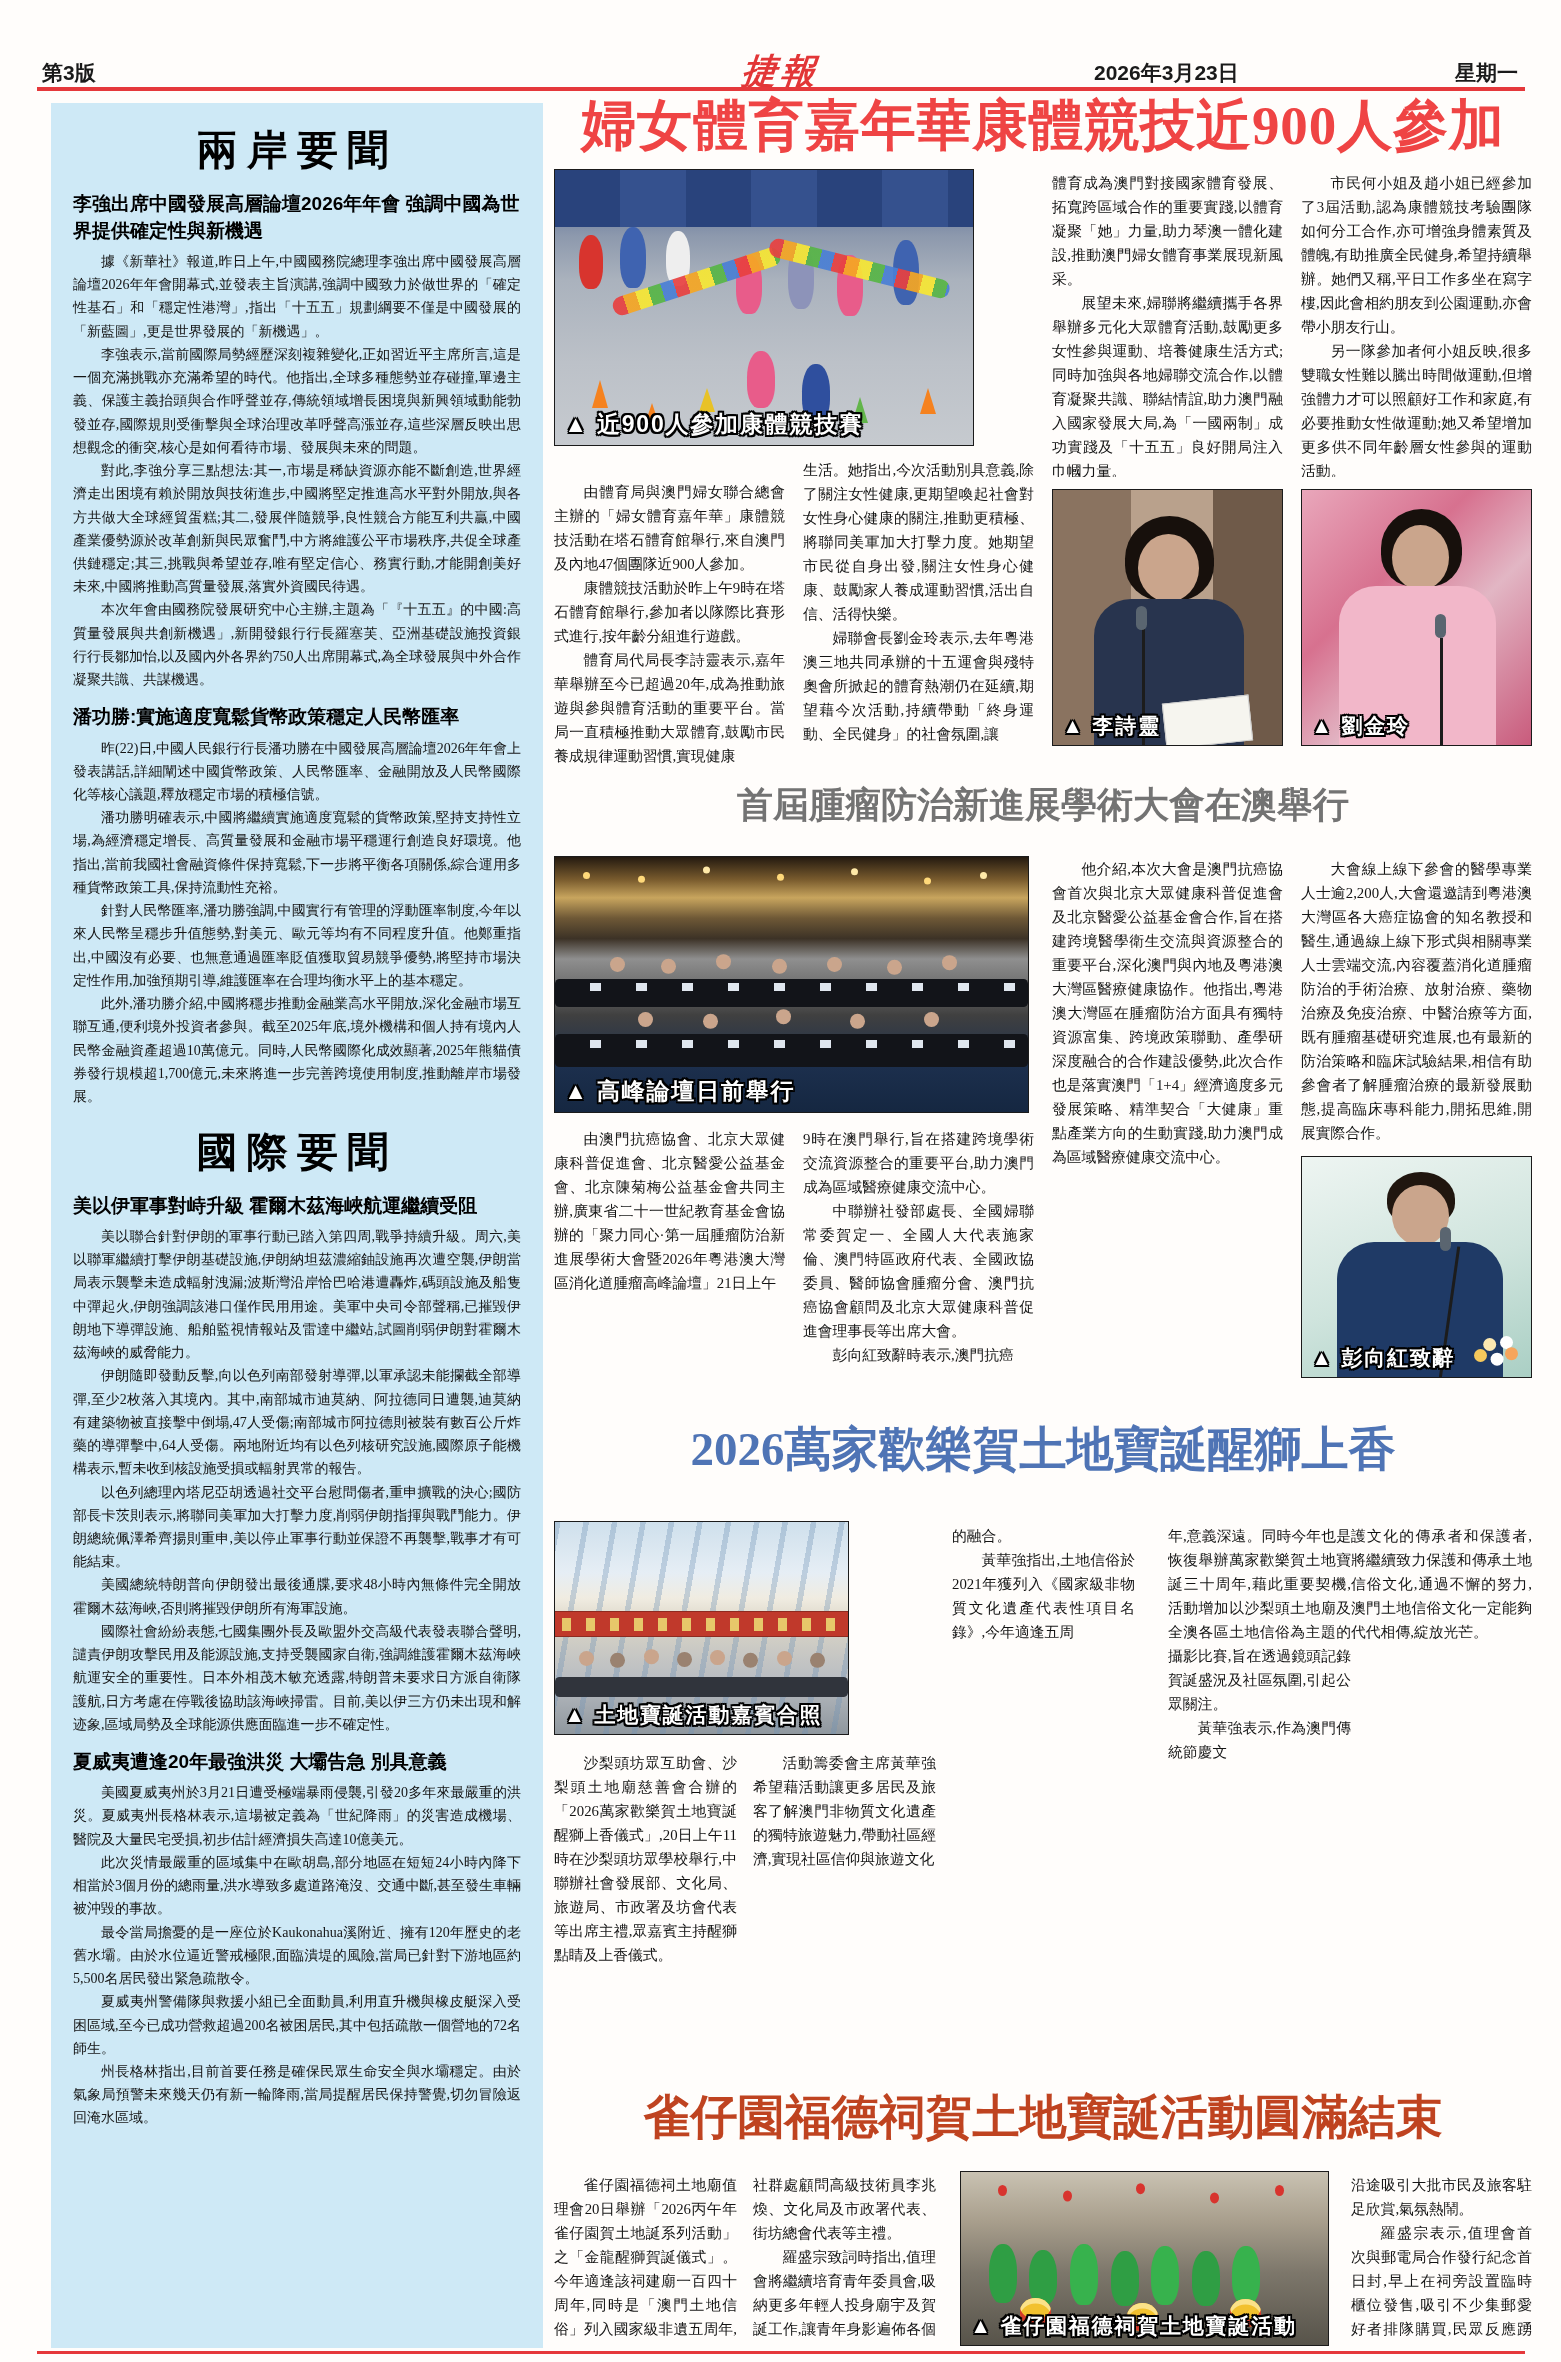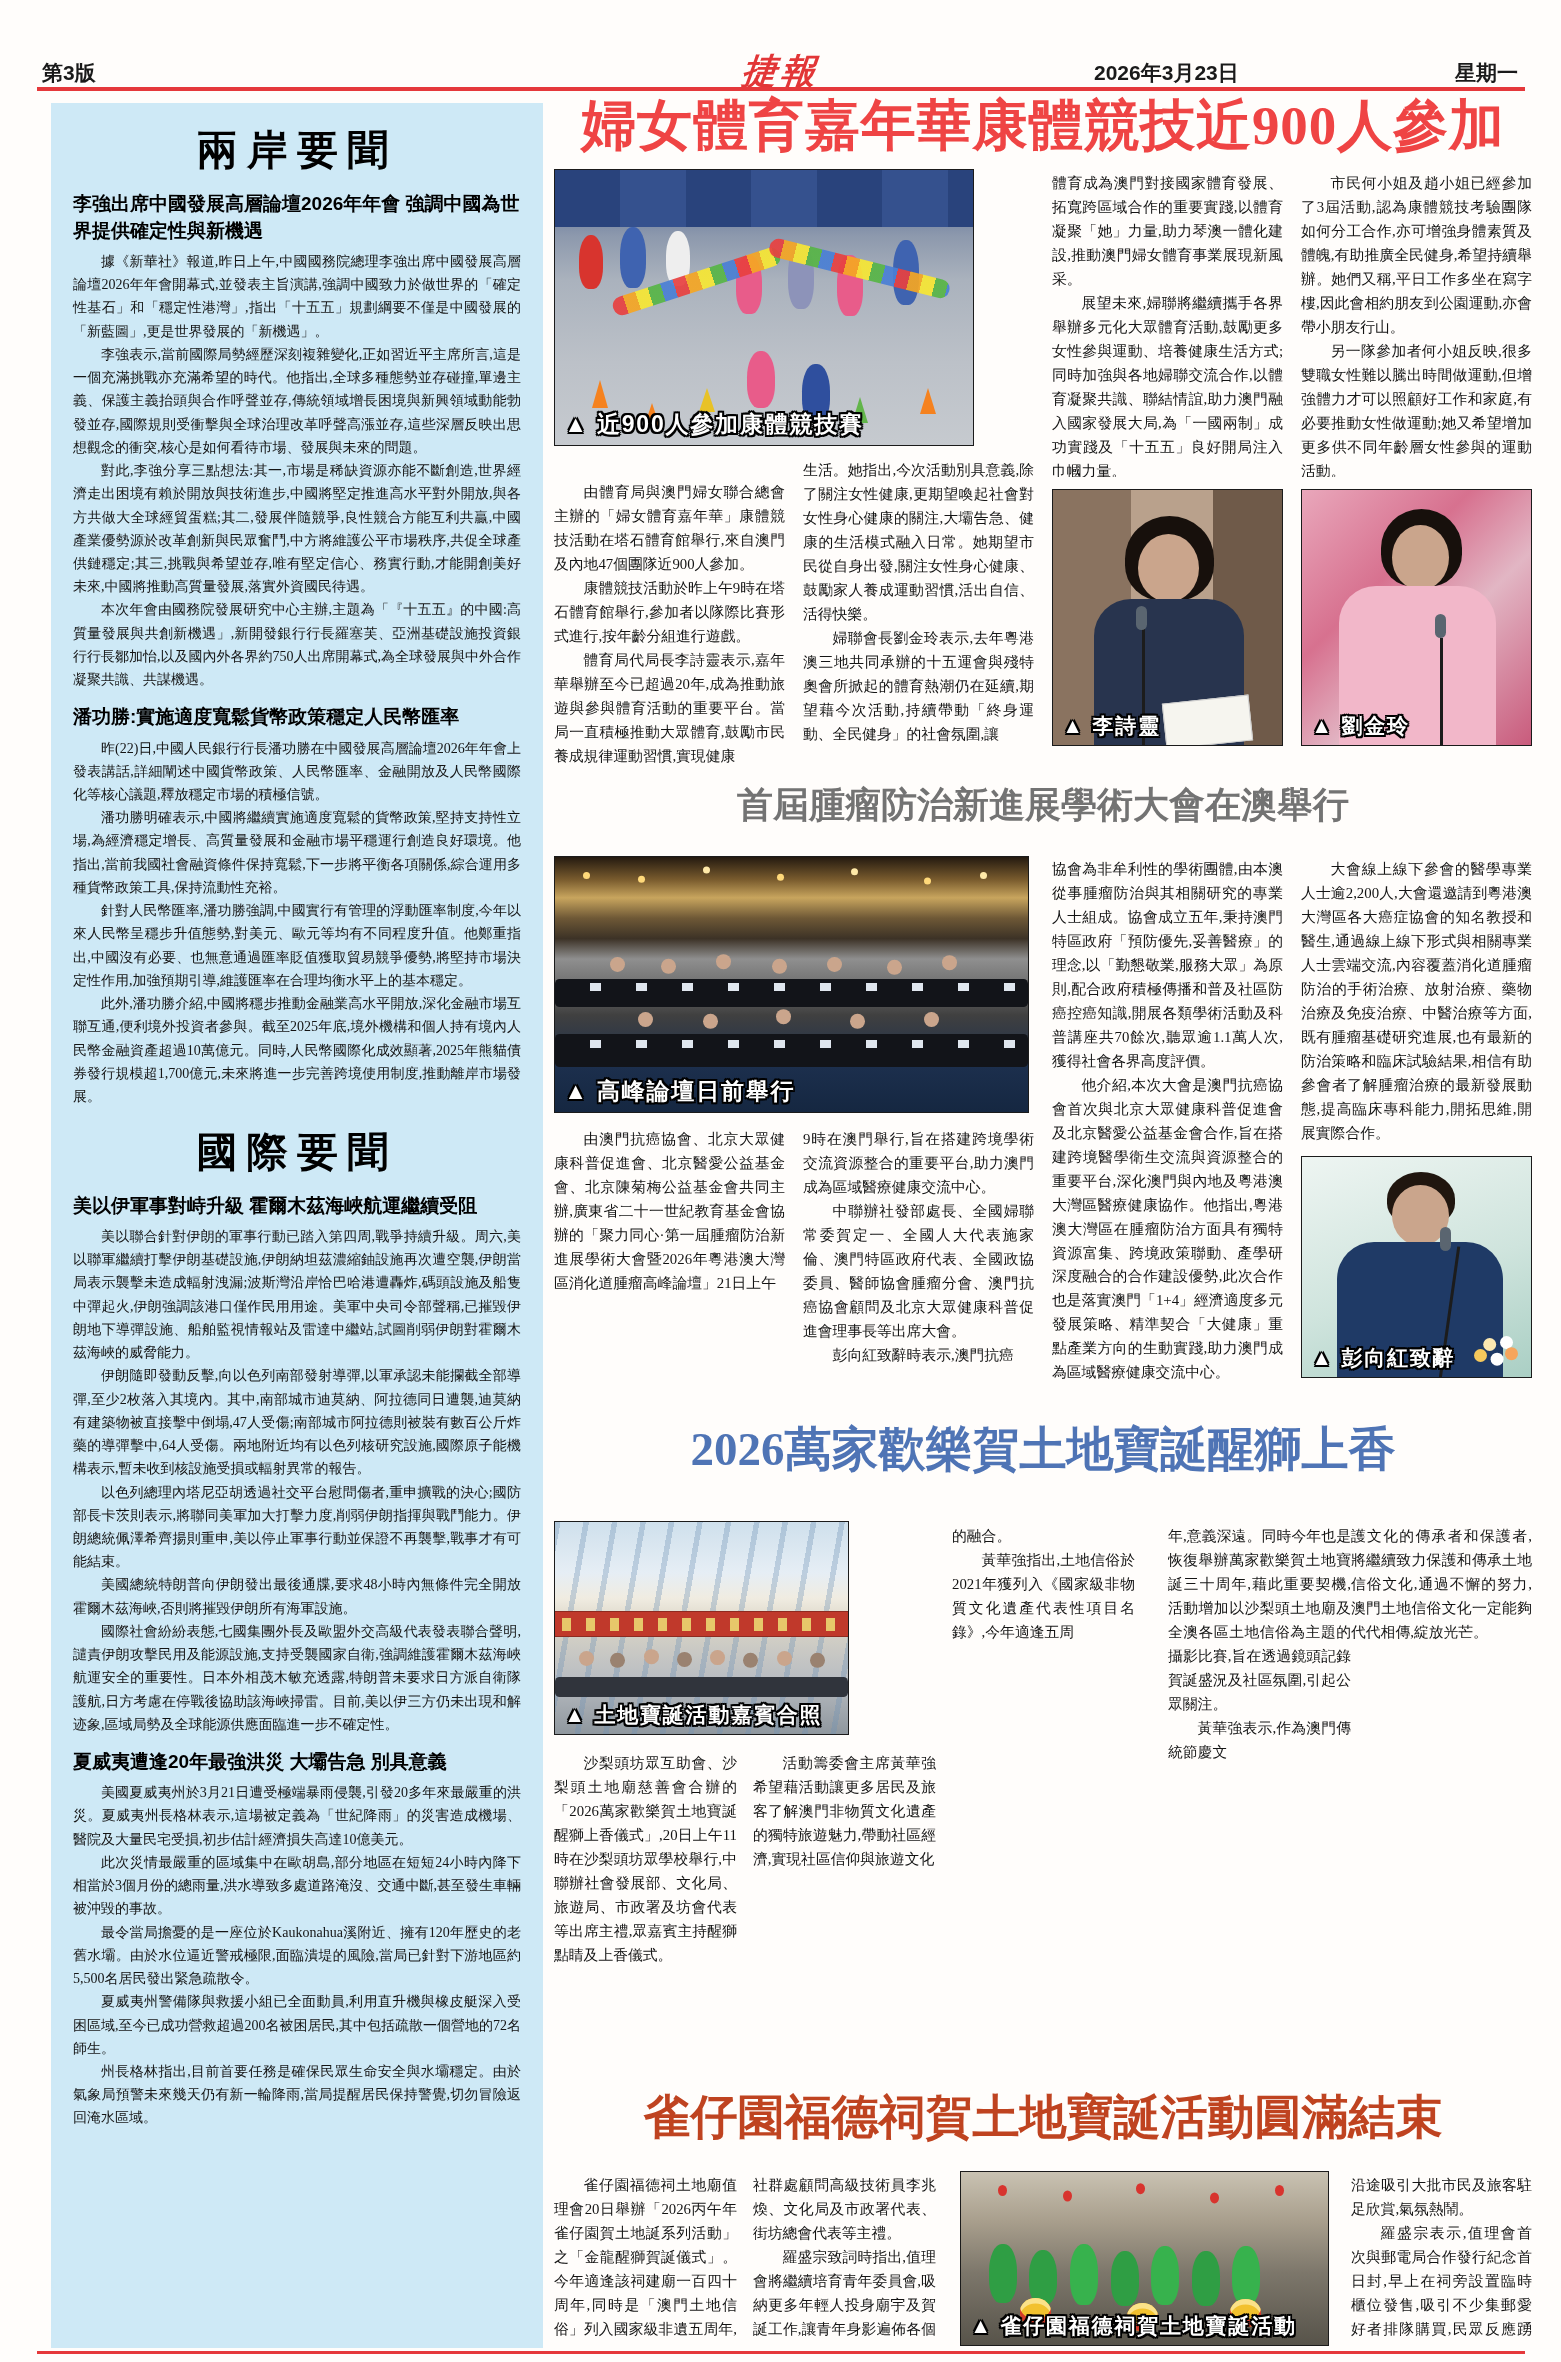--- a/index.html
+++ b/index.html
@@ -146,21 +146,21 @@
     <div class="cone" style="left:365px;top:218px;border-bottom:26px solid #f5821f;"></div>
     <div class="pcap">▲ 近900人參加康體競技賽</div>
   </div>
 
   <div class="col" style="left:554px;top:481px;width:231px;height:310px;">
     <p>由體育局與澳門婦女聯合總會主辦的「婦女體育嘉年華」康體競技活動在塔石體育館舉行,來自澳門及內地47個團隊近900人參加。</p>
     <p>康體競技活動於昨上午9時在塔石體育館舉行,參加者以隊際比賽形式進行,按年齡分組進行遊戲。</p>
     <p>體育局代局長李詩靈表示,嘉年華舉辦至今已超過20年,成為推動旅遊與參與體育活動的重要平台。當局一直積極推動大眾體育,鼓勵市民養成規律運動習慣,實現健康</p>
   </div>
   <div class="col" style="left:803px;top:459px;width:231px;height:310px;">
-    <p class="cont">生活。她指出,今次活動別具意義,除了關注女性健康,更期望喚起社會對女性身心健康的關注,大壩告急、健康的生活模式融入日常。她期望市民從自身出發,關注女性身心健康、鼓勵家人養成運動習慣,活出自信、活得快樂。</p>
+    <p class="cont">生活。她指出,今次活動別具意義,除了關注女性健康,更期望喚起社會對女性身心健康的關注,推動更積極、將聯同美軍加大打擊力度。她期望市民從自身出發,關注女性身心健康、鼓勵家人養成運動習慣,活出自信、活得快樂。</p>
     <p>婦聯會長劉金玲表示,去年粵港澳三地共同承辦的十五運會與殘特奧會所掀起的體育熱潮仍在延續,期望藉今次活動,持續帶動「終身運動、全民健身」的社會氛圍,讓</p>
   </div>
   <div class="col" style="left:1052px;top:172px;width:231px;height:305px;">
     <p class="cont">體育成為澳門對接國家體育發展、拓寬跨區域合作的重要實踐,以體育凝聚「她」力量,助力琴澳一體化建設,推動澳門婦女體育事業展現新風采。</p>
     <p>展望未來,婦聯將繼續攜手各界舉辦多元化大眾體育活動,鼓勵更多女性參與運動、培養健康生活方式;同時加強與各地婦聯交流合作,以體育凝聚共識、聯結情誼,助力澳門融入國家發展大局,為「一國兩制」成功實踐及「十五五」良好開局注入巾幗力量。</p>
   </div>
   <div class="col" style="left:1301px;top:172px;width:231px;height:305px;">
     <p>市民何小姐及趙小姐已經參加了3屆活動,認為康體競技考驗團隊如何分工合作,亦可增強身體素質及體魄,有助推廣全民健身,希望持續舉辦。她們又稱,平日工作多坐在寫字樓,因此會相約朋友到公園運動,亦會帶小朋友行山。</p>
     <p>另一隊參加者何小姐反映,很多雙職女性難以騰出時間做運動,但增強體力才可以照顧好工作和家庭,有必要推動女性做運動;她又希望增加更多供不同年齡層女性參與的運動活動。</p>
   </div>
@@ -198,21 +198,20 @@
 
   <div class="col" style="left:554px;top:1128px;width:231px;height:258px;">
     <p>由澳門抗癌協會、北京大眾健康科普促進會、北京醫愛公益基金會、北京陳菊梅公益基金會共同主辦,廣東省二十一世紀教育基金會協辦的「聚力同心·第一屆腫瘤防治新進展學術大會暨2026年粵港澳大灣區消化道腫瘤高峰論壇」21日上午</p>
   </div>
   <div class="col" style="left:803px;top:1128px;width:231px;height:258px;">
     <p class="cont">9時在澳門舉行,旨在搭建跨境學術交流資源整合的重要平台,助力澳門成為區域醫療健康交流中心。</p>
     <p>中聯辦社發部處長、全國婦聯常委賀定一、全國人大代表施家倫、澳門特區政府代表、全國政協委員、醫師協會腫瘤分會、澳門抗癌協會顧問及北京大眾健康科普促進會理事長等出席大會。</p>
     <p>彭向紅致辭時表示,澳門抗癌</p>
   </div>
   <div class="col" style="left:1052px;top:858px;width:231px;height:528px;">
-    <p class="cont">協會為非牟利性的學術團體,由本澳從事腫瘤防治與其相關研究的專業人士組成。協會成立五年,秉持澳門特區政府「預防優先,妥善醫療」的理念,以「勤懇敬業,服務大眾」為原則,配合政府積極傳播和普及社區防癌控癌知識,開展各類學術活動及科普講座共70餘次,聽眾逾1.1萬人次,獲得社會各界高度評價。</p>
     <p>他介紹,本次大會是澳門抗癌協會首次與北京大眾健康科普促進會及北京醫愛公益基金會合作,旨在搭建跨境醫學衛生交流與資源整合的重要平台,深化澳門與內地及粵港澳大灣區醫療健康協作。他指出,粵港澳大灣區在腫瘤防治方面具有獨特資源富集、跨境政策聯動、產學研深度融合的合作建設優勢,此次合作也是落實澳門「1+4」經濟適度多元發展策略、精準契合「大健康」重點產業方向的生動實踐,助力澳門成為區域醫療健康交流中心。</p>
   </div>
   <div class="col" style="left:1301px;top:858px;width:231px;height:288px;">
     <p>大會線上線下參會的醫學專業人士逾2,200人,大會還邀請到粵港澳大灣區各大癌症協會的知名教授和醫生,通過線上線下形式與相關專業人士雲端交流,內容覆蓋消化道腫瘤防治的手術治療、放射治療、藥物治療及免疫治療、中醫治療等方面,既有腫瘤基礎研究進展,也有最新的防治策略和臨床試驗結果,相信有助參會者了解腫瘤治療的最新發展動態,提高臨床專科能力,開拓思維,開展實際合作。</p>
   </div>
 
   <div class="portrait" id="por-peng">
     <div class="hair" style="left:85px;top:14.8px;width:68px;height:54px;background:#20160f;"></div>
     <div class="head" style="left:90px;top:28px;width:57px;height:61px;"></div>
     <div class="torso" style="left:35px;top:85px;width:166px;height:137px;background:#1f3a66;"></div>

